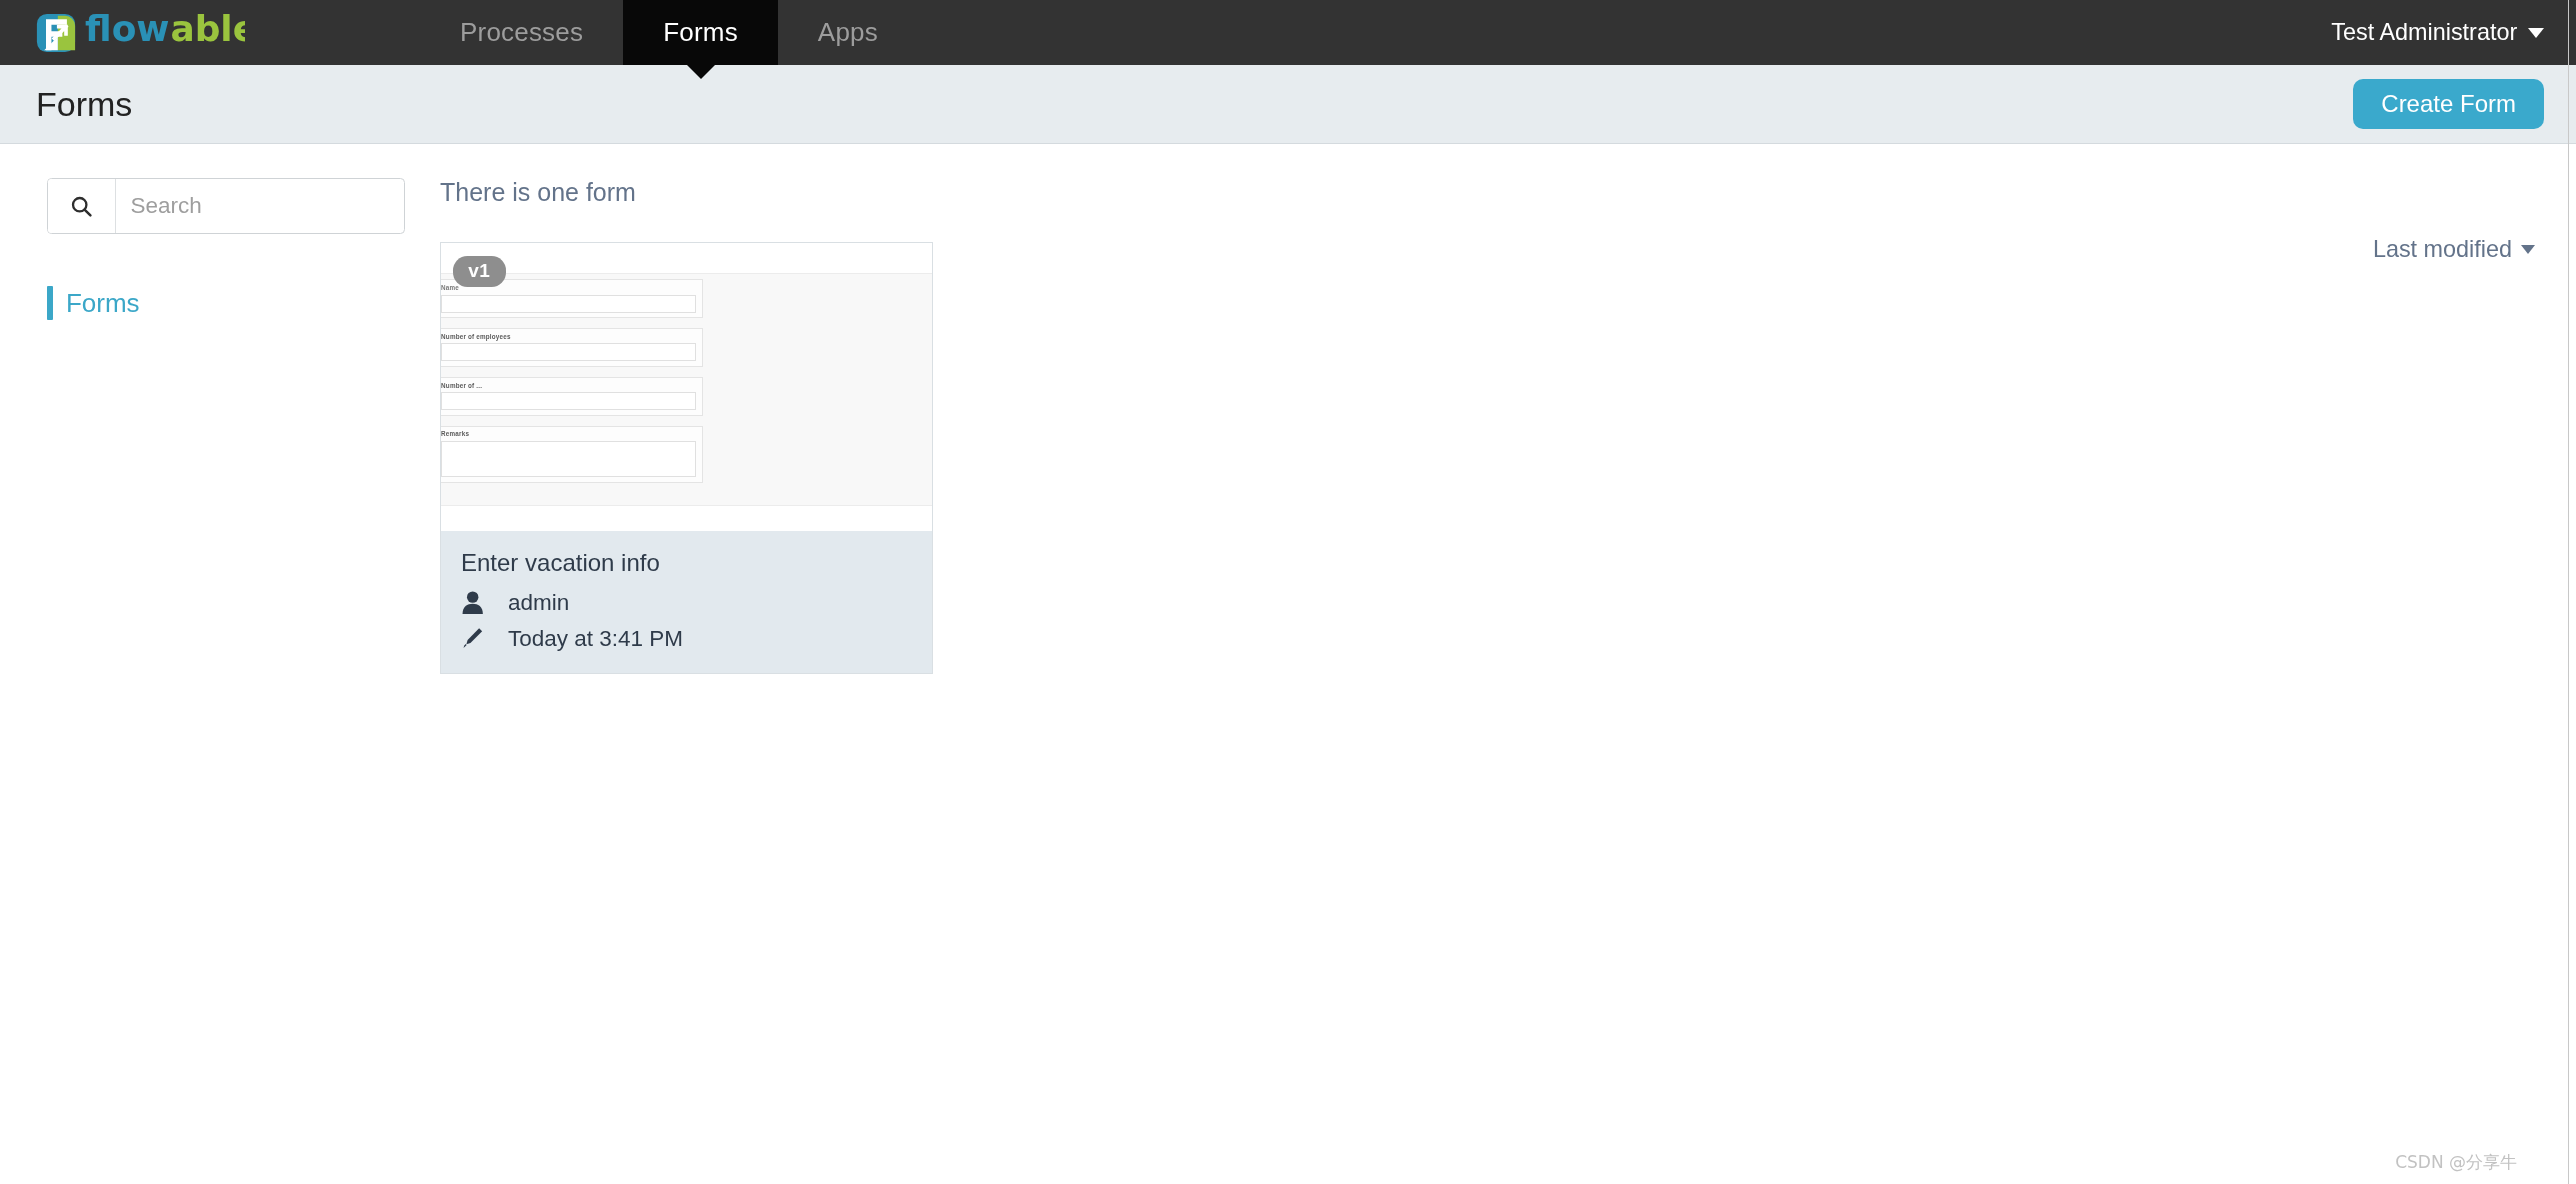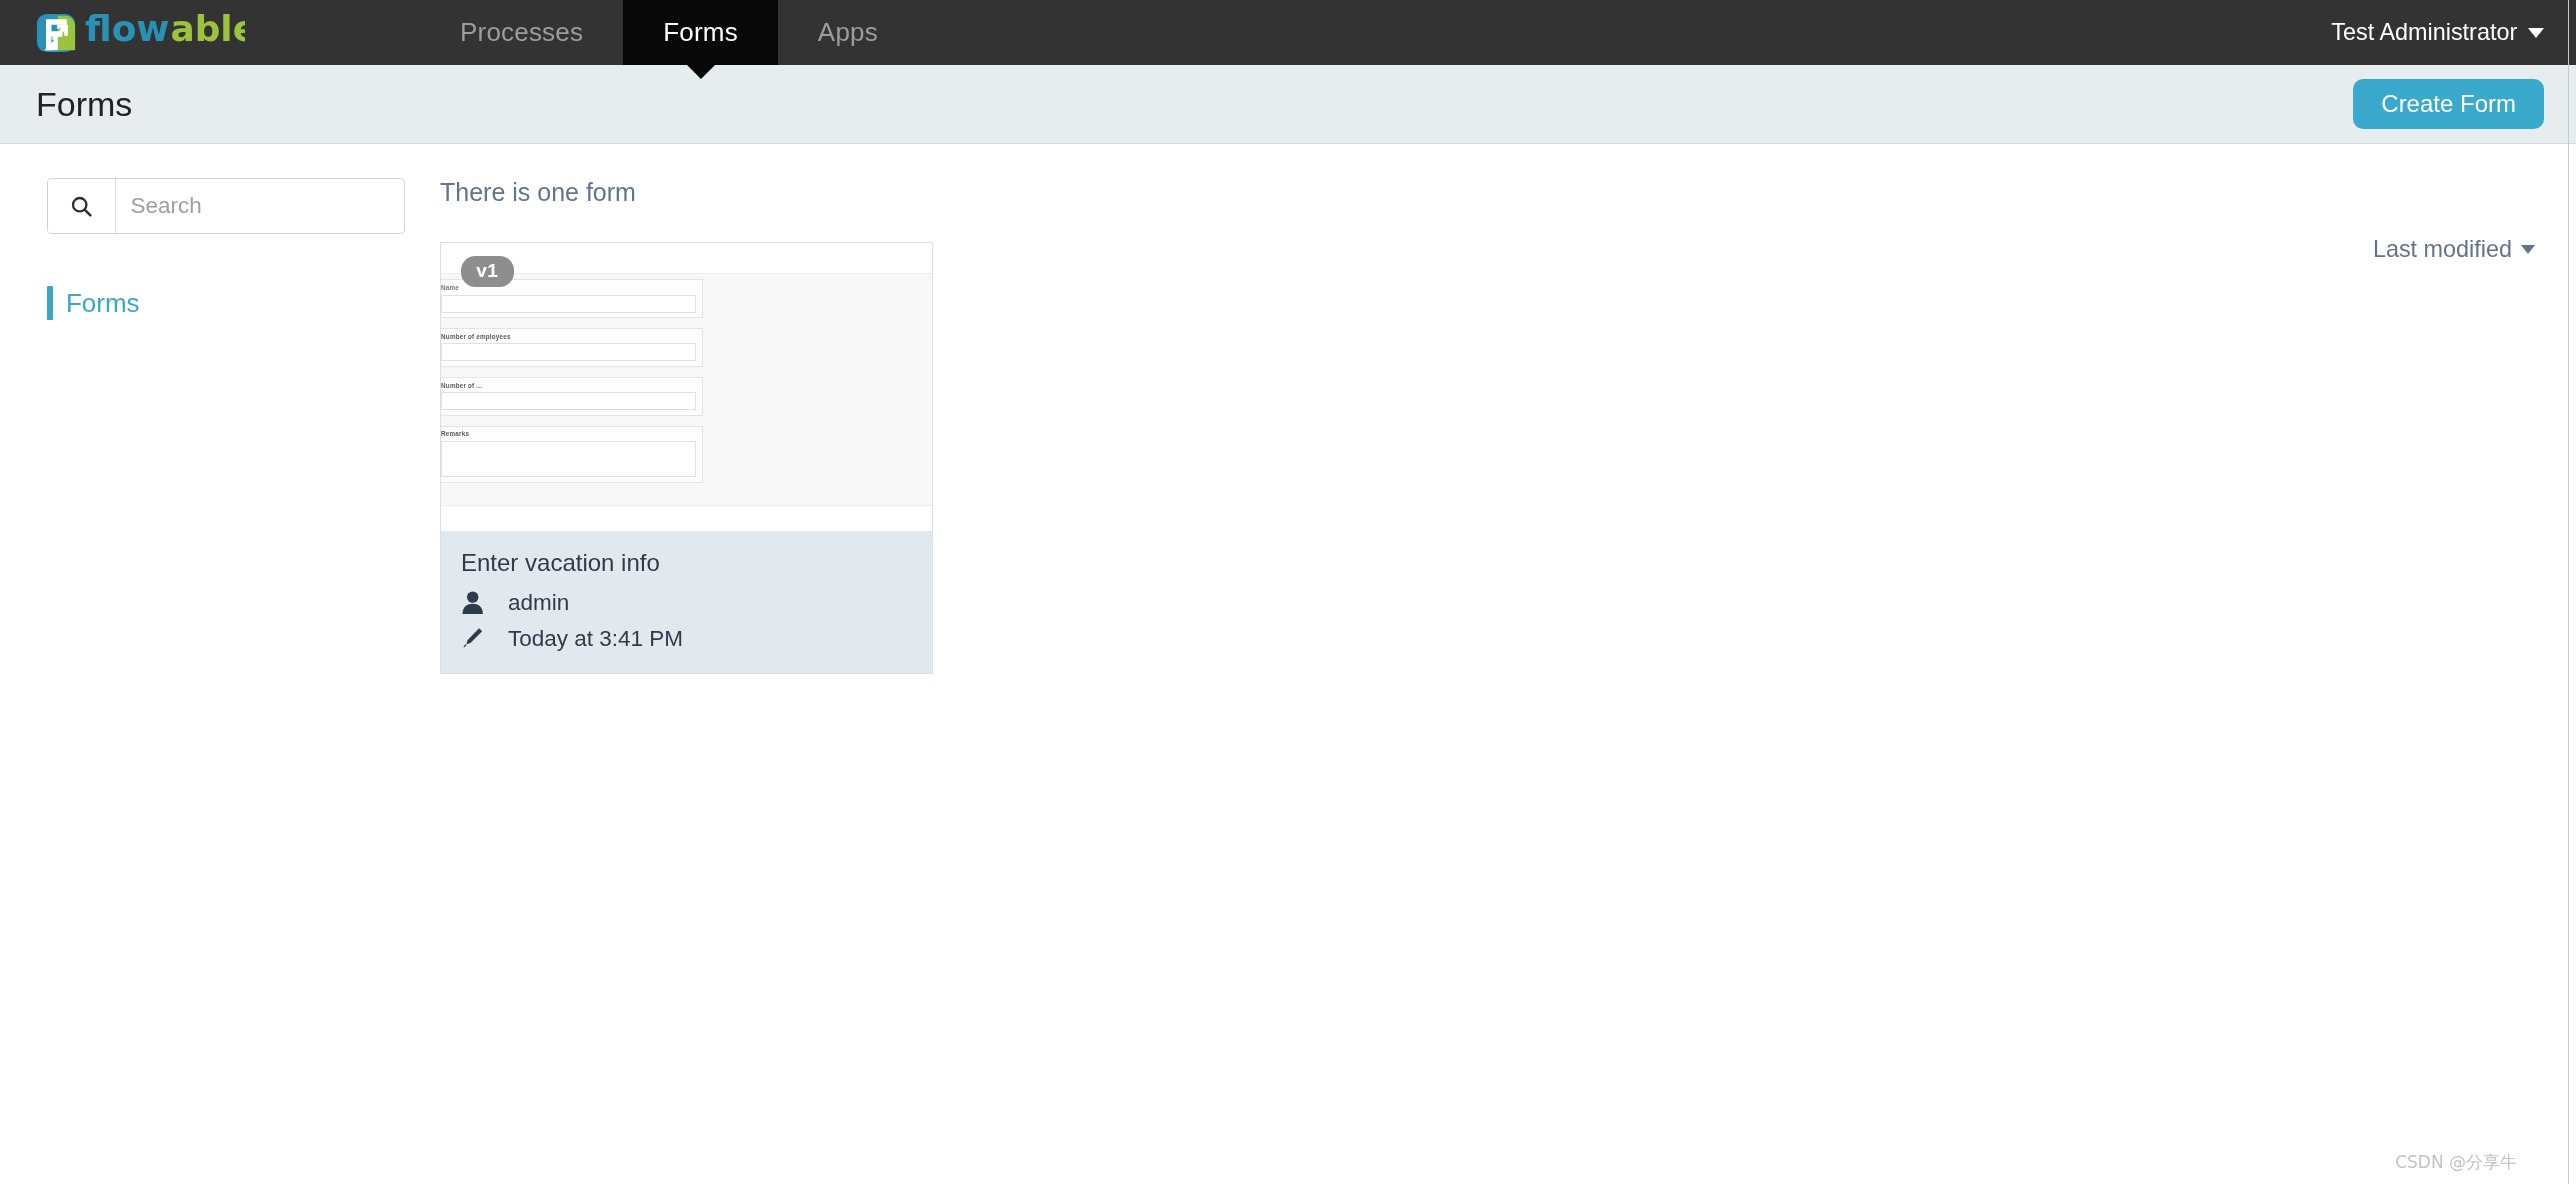--- a/index.html
+++ b/index.html
@@ -248,21 +248,21 @@
   }
   .card-thumb {
     height: 288px;
     background: #ffffff;
     position: relative;
     overflow: hidden;
   }
   .version-badge {
     position: absolute;
     top: 12.6px;
-    left: 20px;
+    left: 12px;
     background: #8e8e8e;
     color: #ffffff;
     font-size: 19px;
     font-weight: bold;
     border-radius: 14.4px;
     padding: 4.5px 15.3px;
     z-index: 4;
     letter-spacing: 0.4px;
   }
   

